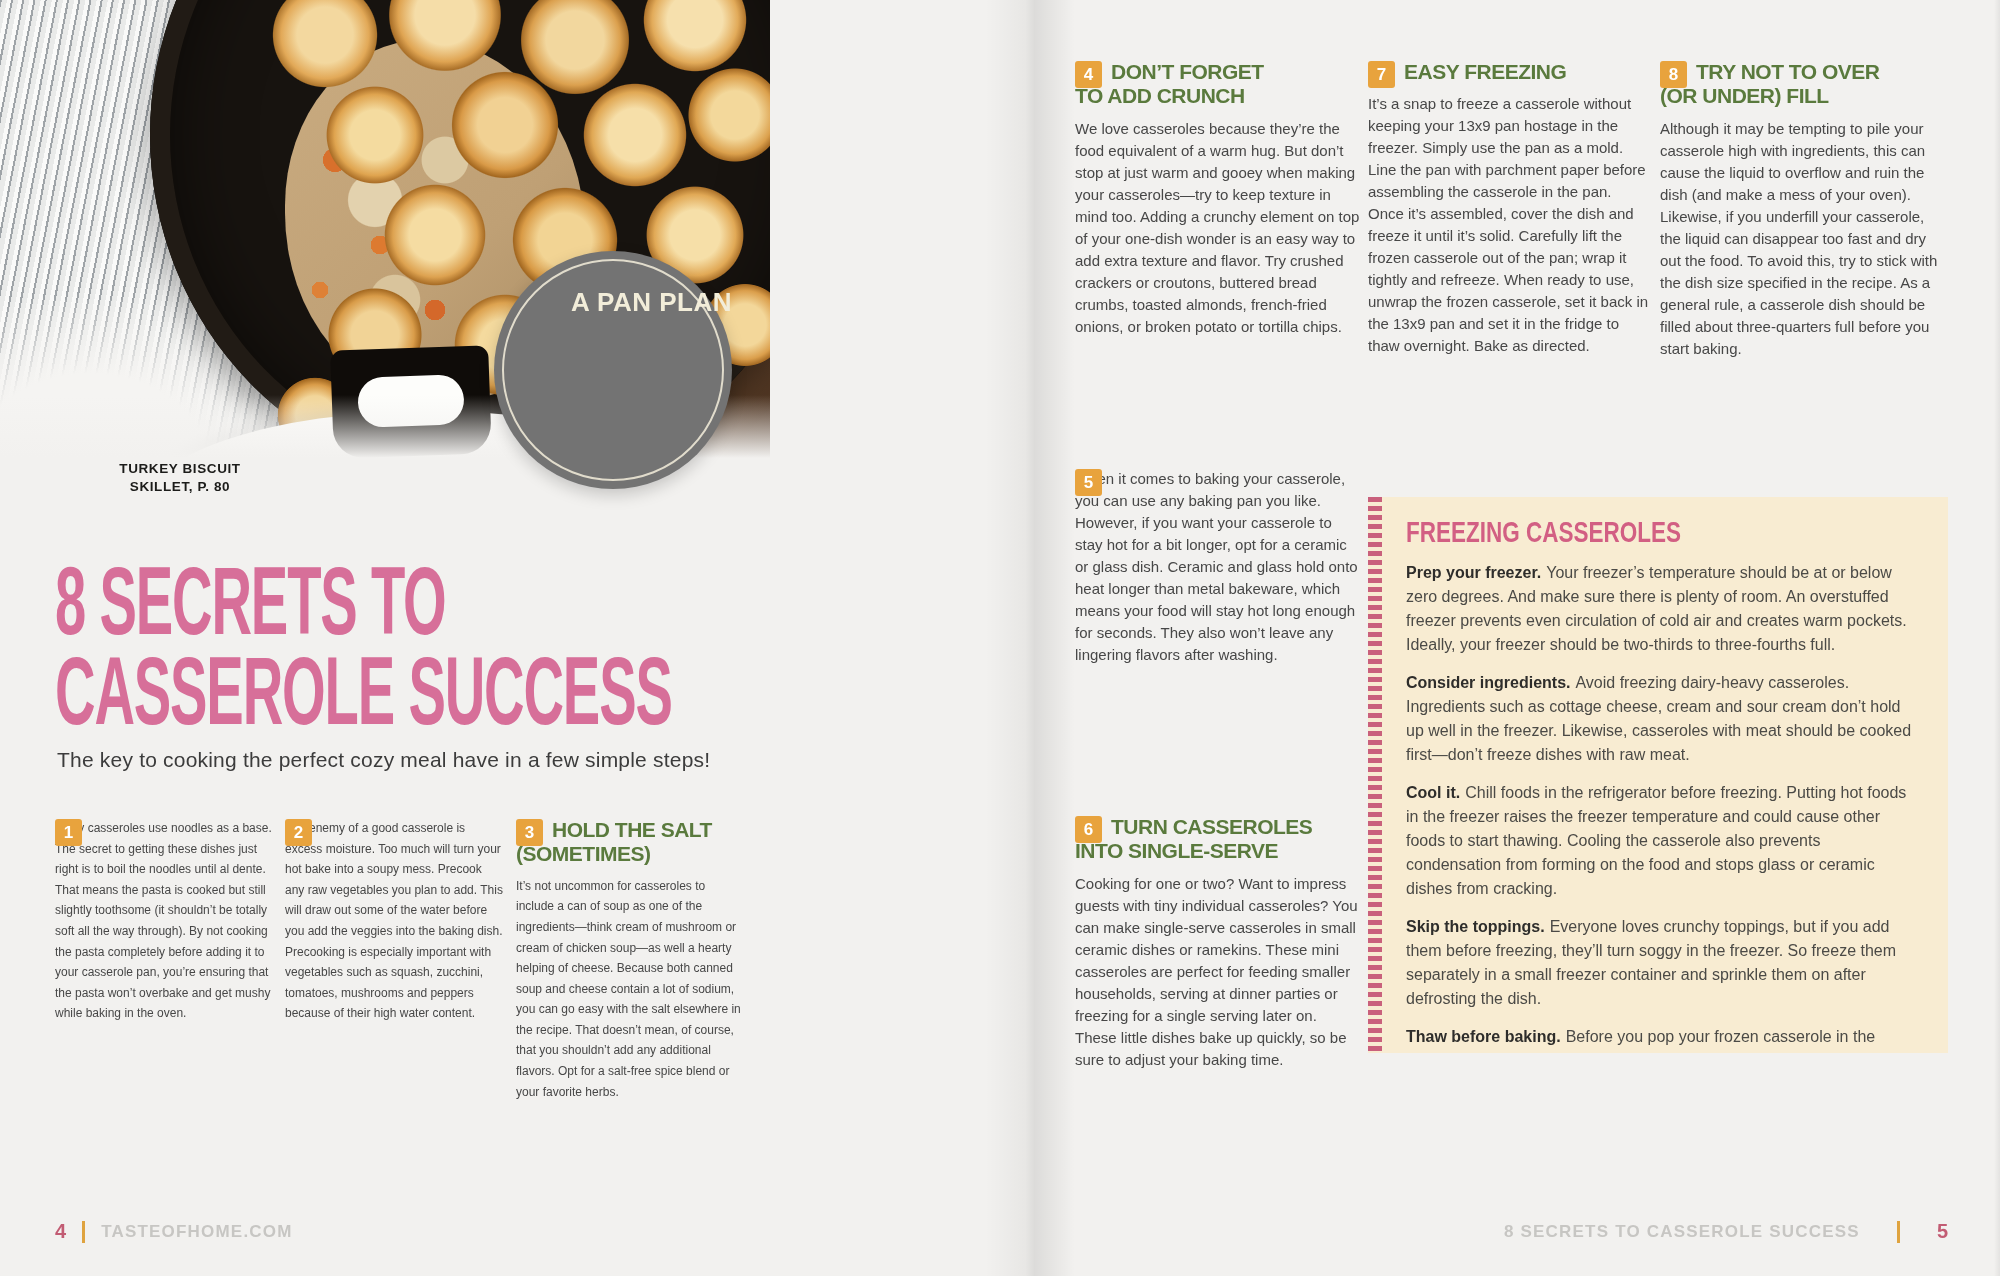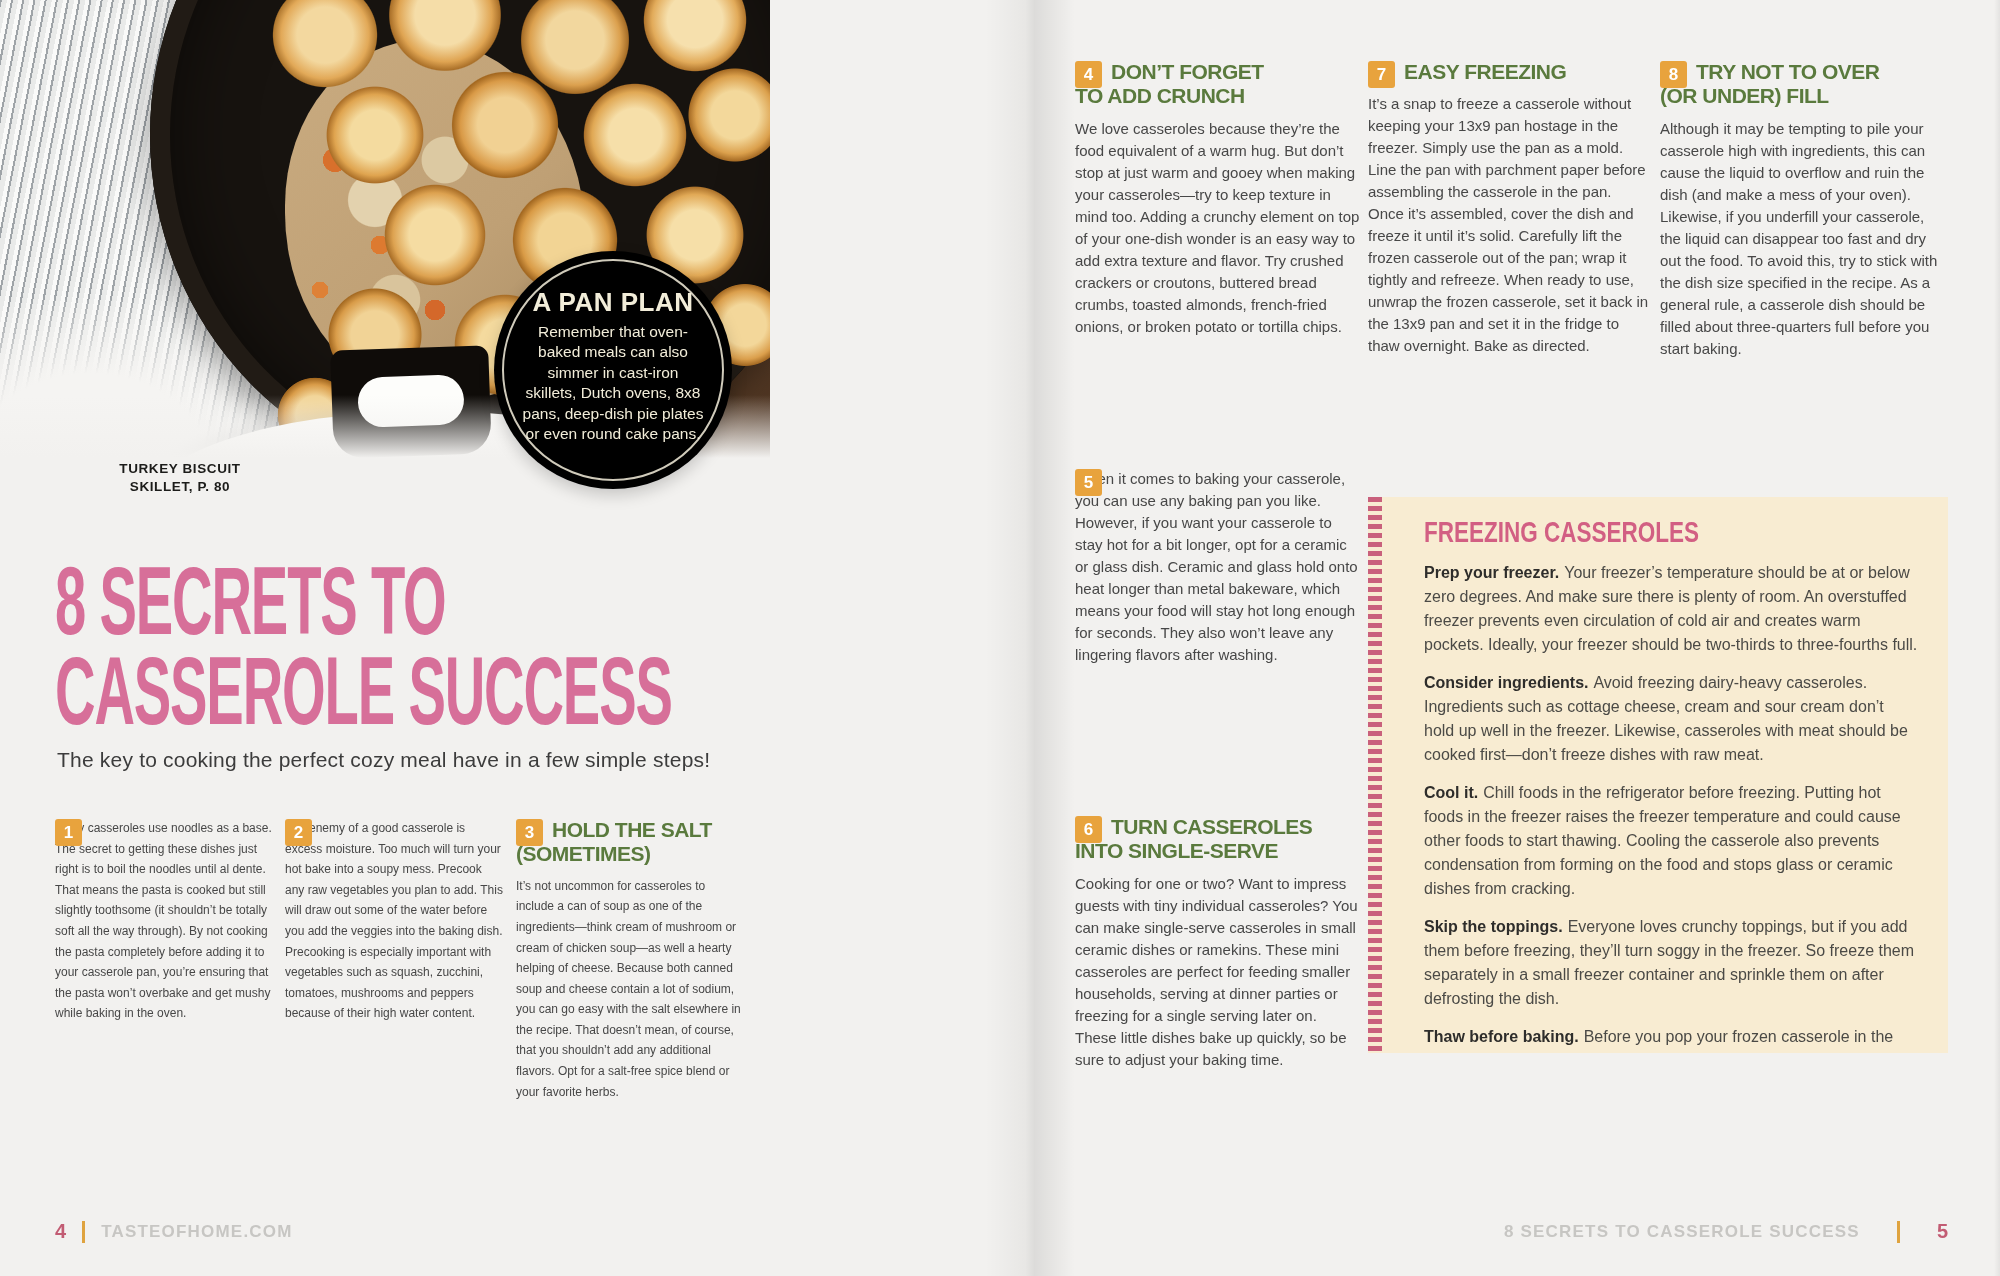--- a/index.html
+++ b/index.html
@@ -60,41 +60,41 @@
   .handle{position:absolute;left:332px;top:348px;width:158px;height:108px;background:#0f0c09;
     border-radius:12px 12px 30px 30px;transform:rotate(-2deg);}
   .handle::after{content:"";position:absolute;left:26px;top:28px;width:106px;height:50px;background:#fdfdfb;border-radius:26px;}
   .photo-fade{position:absolute;left:0;bottom:0;width:100%;height:70px;
     background:linear-gradient(to bottom,rgba(242,241,239,0),#f2f1ef 90%);}
   
   .caption{position:absolute;left:70px;top:460px;width:220px;text-align:center;
     font-weight:bold;font-size:13.5px;line-height:1.3;letter-spacing:.6px;color:#1c1c1a;white-space:pre;}
   
   .panplan{position:absolute;left:494px;top:251px;width:238px;height:238px;border-radius:50%;
-    background:#000000;color:#f2edd9;text-align:center;box-shadow:0 6px 16px rgba(0,0,0,.18);}
+    background:#737373;color:#f2edd9;text-align:right;box-shadow:0 6px 16px rgba(0,0,0,.18);}
   .panplan::before{content:"";position:absolute;inset:8px;border:2px solid rgba(244,239,220,.85);border-radius:50%;}
   .panplan-title{margin:36px 0 4px;font-size:26px;font-weight:bold;letter-spacing:.5px;}
   .panplan-body{margin:0 26px;font-size:15.5px;line-height:1.32;font-weight:500;}
   
   .headline{position:absolute;left:55px;top:556px;}
   .headline .hl{display:block;font-weight:bold;font-size:96px;line-height:90px;color:#d76f99;
     letter-spacing:-2px;transform:scaleX(.585);transform-origin:left top;white-space:pre;}
   .subtitle{position:absolute;left:57px;top:748px;font-size:21px;color:#3c3c3c;letter-spacing:.2px;}
   
   .sec{position:absolute;}
   .badge{position:absolute;left:0;top:1px;width:27px;height:27px;background:#e8a33d;border-radius:3px;
     color:#fff;font-weight:bold;font-size:17px;line-height:27px;text-align:center;}
   .sec-title{margin:0 0 9px;font-size:21px;line-height:1.16;font-weight:bold;color:#5a7a3d;
     letter-spacing:-.5px;text-indent:36px;white-space:pre;}
   .sec-body{margin:0;white-space:normal;}
   .left .sec-body{font-size:12px;line-height:20.6px;}
   .right .sec-body{font-size:15px;line-height:22px;}
   
   .freeze-box{position:absolute;left:1368px;top:497px;width:580px;height:556px;background:#f8ecd2;
-    box-sizing:border-box;padding:16px 30px 10px 56px;overflow:hidden;}
+    box-sizing:border-box;padding:16px 30px 10px 38px;overflow:hidden;}
   .freeze-box::before{content:"";position:absolute;left:0;top:0;bottom:0;width:14px;
     background:repeating-linear-gradient(to bottom,#c9607c 0 5px,rgba(0,0,0,0) 5px 9px);}
   .freeze-title{margin:2px 0 12px;font-size:30px;font-weight:bold;color:#d25f83;letter-spacing:0;
     transform:scaleX(.75);transform-origin:left top;white-space:pre;}
   .freeze-box p{margin:0 0 14px;font-size:16px;line-height:24px;color:#4b4a46;}
   .freeze-box .lead{font-weight:bold;color:#2e2d2b;margin-right:5px;}
   
   .footer{position:absolute;top:1220px;display:flex;align-items:center;font-weight:bold;}
   .footer .pgnum{color:#c25c73;font-size:20px;}
   .footer .bar{width:3px;height:22px;background:#dfa33f;margin:0 16px;}
@@ -121,21 +121,20 @@
     <div class="plate"></div>
     <div class="handle"></div>
     <div class="photo-fade"></div>
   </div>
 
   <div class="caption">TURKEY BISCUIT
 SKILLET, P. 80</div>
 
   <div class="panplan">
     <div class="panplan-title">A PAN PLAN</div>
-    <div class="panplan-body">Remember that oven-baked meals can also simmer in cast-iron skillets, Dutch ovens, 8x8 pans, deep-dish pie plates or even round cake pans.</div>
   </div>
 
   <div class="headline">
     <span class="hl">8 SECRETS TO</span>
     <span class="hl">CASSEROLE SUCCESS</span>
   </div>
   <div class="subtitle">The key to cooking the perfect cozy meal have in a few simple steps!</div>
 
   <section class="sec left" style="left:55px;top:818px;width:218px">
     <span class="badge">1</span>

